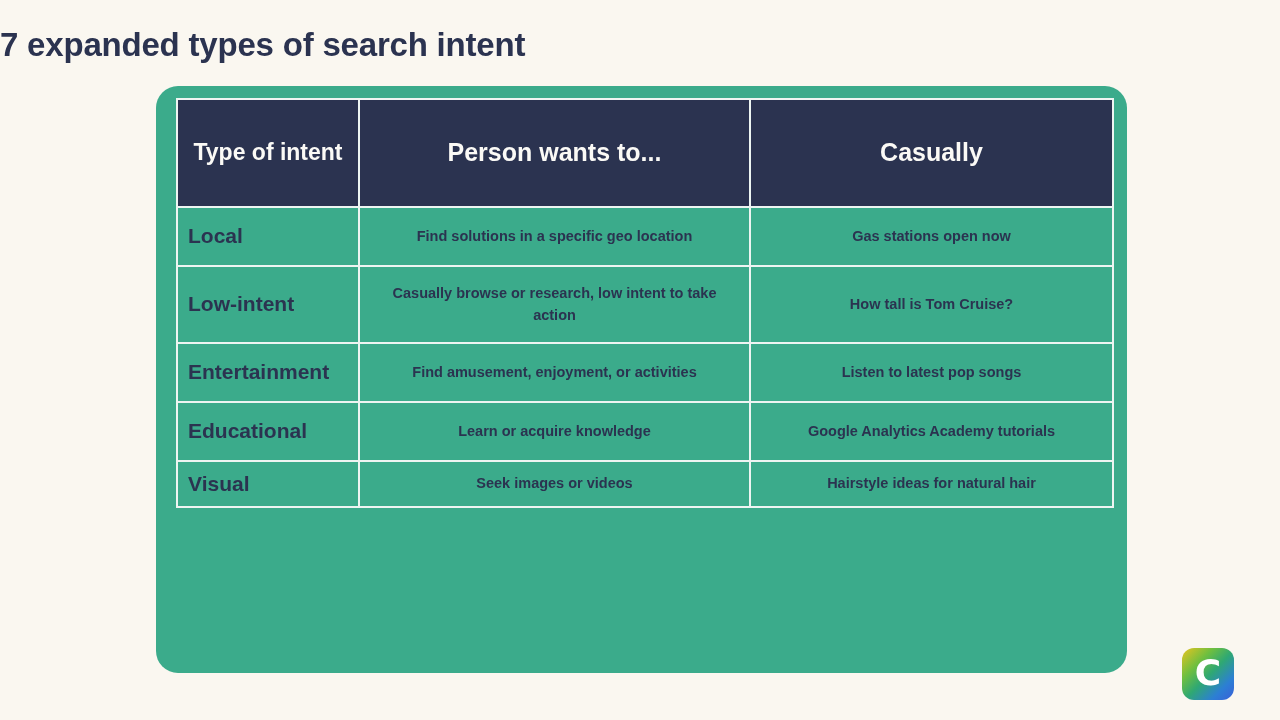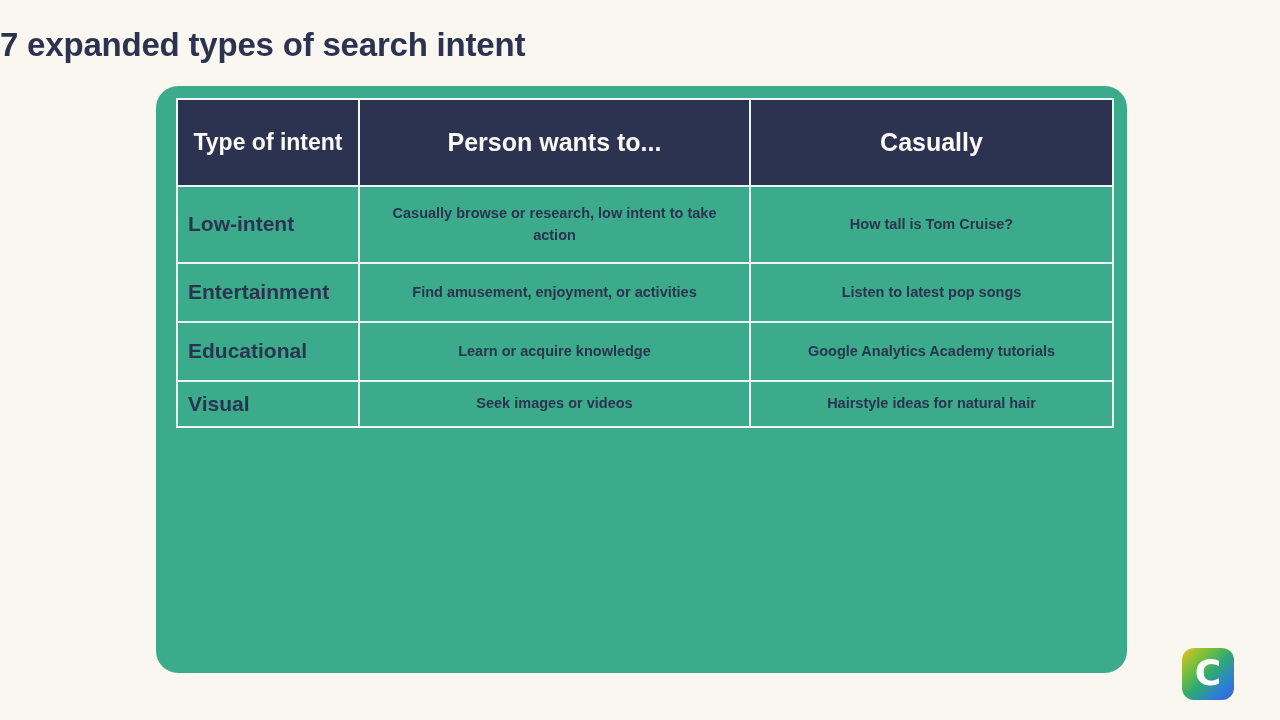--- a/index.html
+++ b/index.html
@@ -61,21 +61,21 @@
     vertical-align: middle;
   }
 
   
   .intent-table thead th {
     background: #2B3350;
     color: #FBFAF6;
     font-size: 24px;
     font-weight: bold;
     text-align: center;
-    height: 87px;
+    height: 108px;
     line-height: 1.18;
     padding: 0 8px;
   }
 
   .intent-table thead th.head-type   { font-size: 23px; }
   .intent-table thead th.head-wants  { font-size: 25px; }
   .intent-table thead th.head-example{ font-size: 25px; }
 
   
   .intent-table tbody td {
@@ -147,20 +147,25 @@
     <thead>
       <tr>
         <th class="head-type">Type of intent</th>
         <th class="head-wants">Person wants to...</th>
         <th class="head-example">Casually</th>
       </tr>
     </thead>
 
     <tbody>
 
+      <tr class="r-h1">
+        <td class="cell-type">Local</td>
+        <td class="cell-wants">Find solutions in a specific geo location</td>
+        <td class="cell-example">Gas stations open now</td>
+      </tr>
 
       <tr class="r-h2">
         <td class="cell-type">Low-intent</td>
         <td class="cell-wants">Casually browse or research, low intent to take action</td>
         <td class="cell-example">How tall is Tom Cruise?</td>
       </tr>
 
 
 
       <tr class="r-h5">

